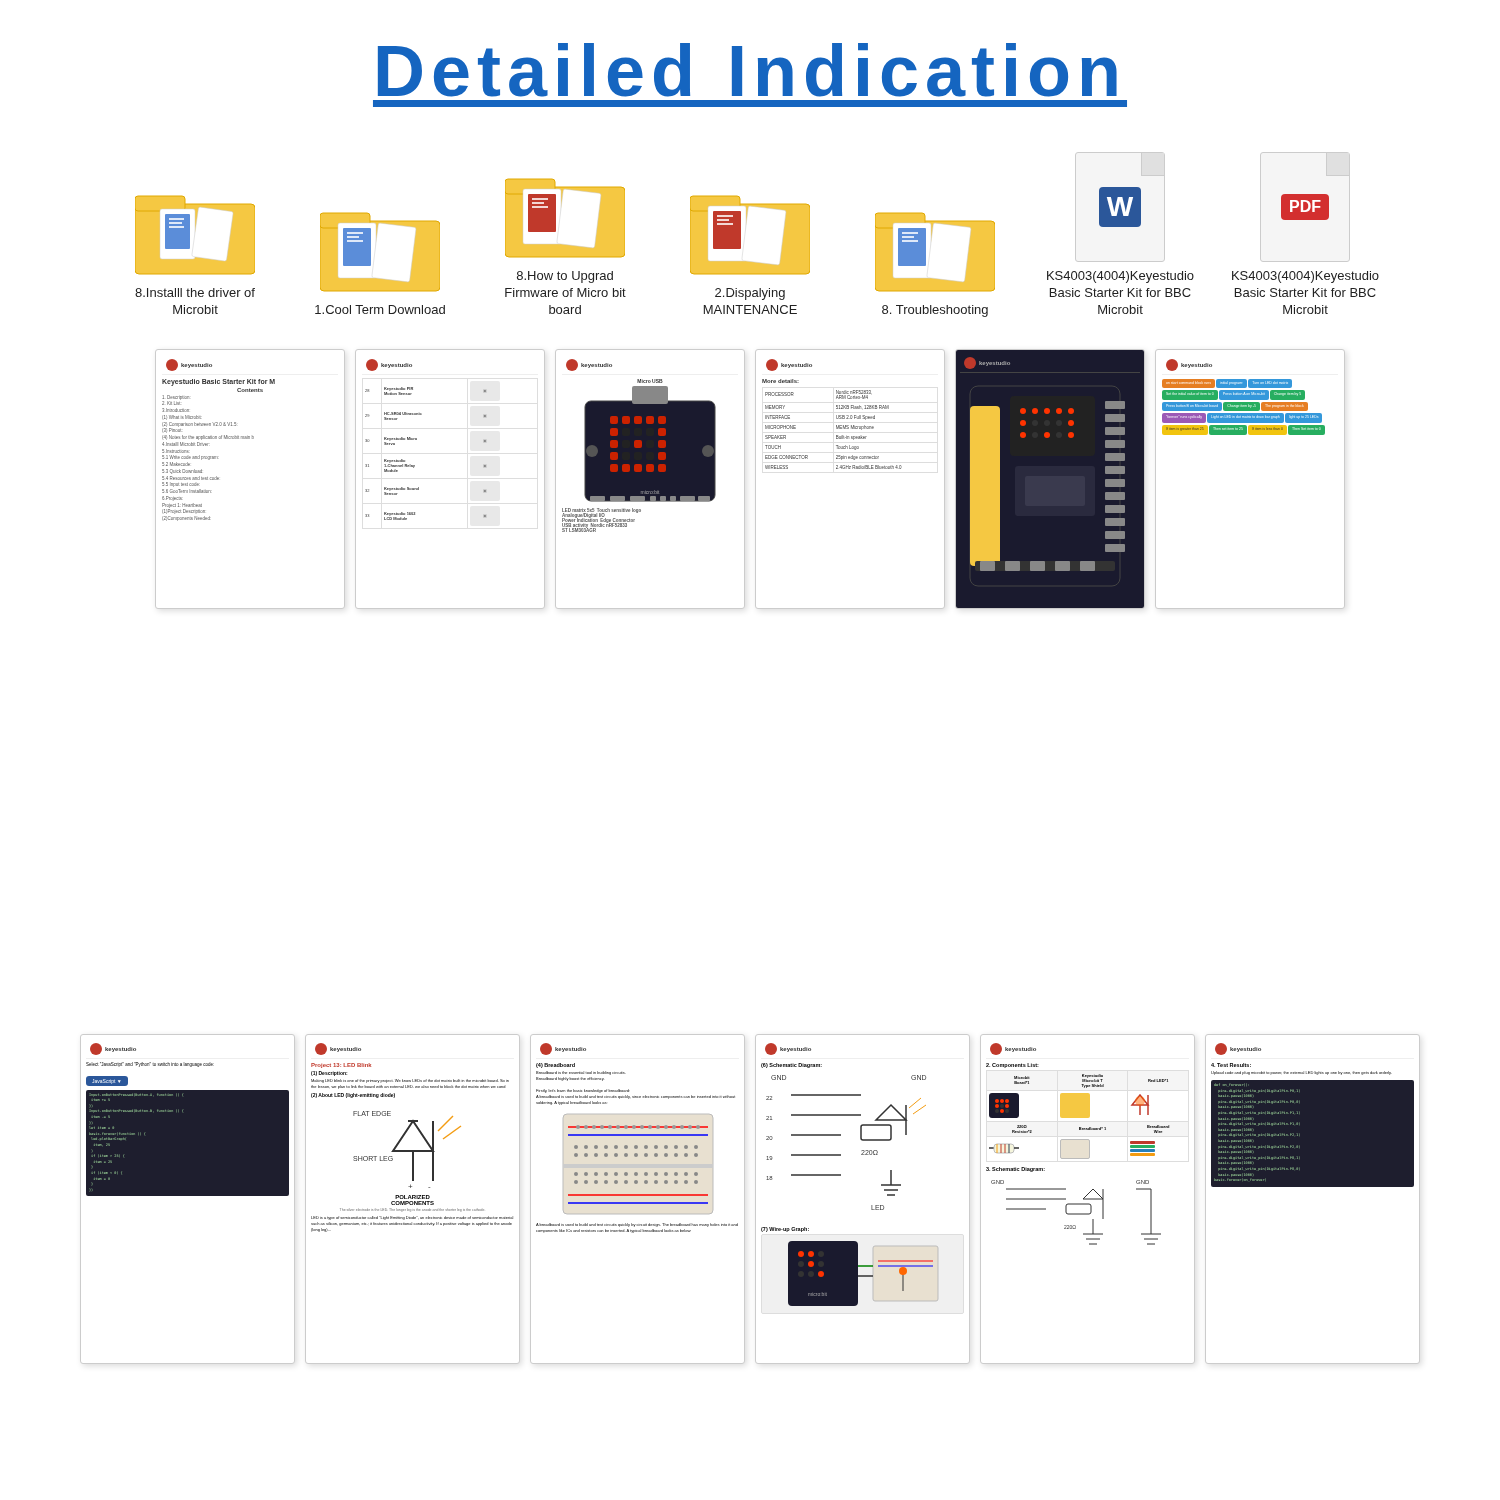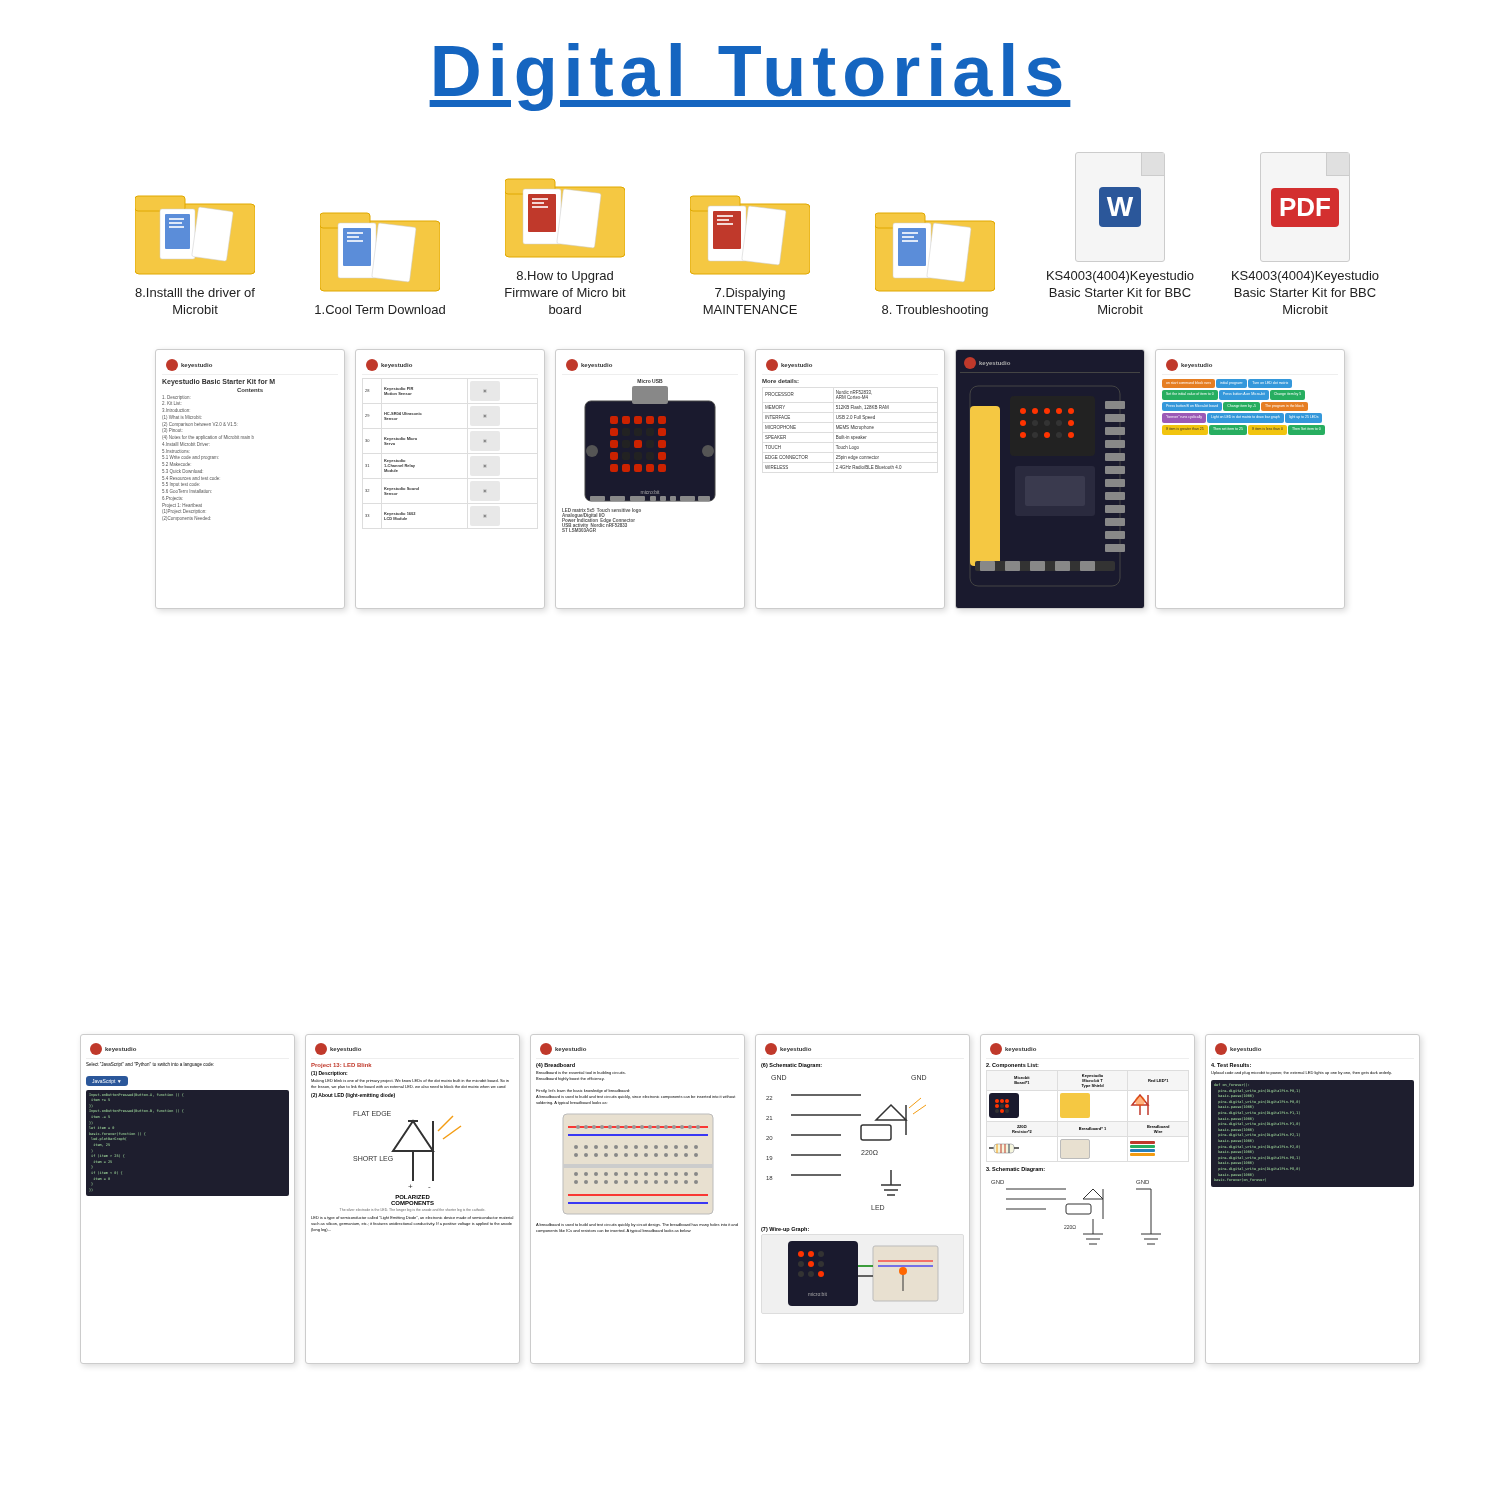--- a/index.html
+++ b/index.html
@@ -90,21 +90,21 @@
       color: white;
       font-weight: 900;
       font-size: 28px;
       padding: 4px 8px;
       border-radius: 4px;
     }
     .pdf-badge {
       background: #D32F2F;
       color: white;
       font-weight: 900;
-      font-size: 26px;
+      font-size: 16px;
       padding: 4px 8px;
       border-radius: 4px;
     }
 
     
     .preview-section {
       position: relative;
       width: 1500px;
       height: 680px;
       overflow: hidden;
@@ -250,21 +250,21 @@
     .s-blue { background: #3498db; }
     .s-purple { background: #9b59b6; }
     .s-green { background: #27ae60; }
     .s-yellow { background: #f1c40f; color: #333; }
 
   </style>
 </head>
 <body>
 
 <div class="header">
-  <h1 class="header-title">Digital  Tutorials</h1>
+  <h1 class="header-title">Detailed  Indication</h1>
 </div>
 
 <div class="folder-row">
 
   <div class="folder-item">
     <div class="folder-icon">
       <svg viewBox="0 0 120 95" xmlns="http://www.w3.org/2000/svg">
         <rect x="0" y="20" width="120" height="70" rx="4" fill="#F5C842" stroke="#E0A800" stroke-width="1"></rect>
         <rect x="0" y="12" width="50" height="15" rx="3" fill="#F5C842" stroke="#E0A800" stroke-width="1"></rect>
 
@@ -322,21 +322,21 @@
         <rect x="0" y="12" width="50" height="15" rx="3" fill="#F5C842" stroke="#E0A800" stroke-width="1"></rect>
         <rect x="18" y="22" width="38" height="55" rx="2" fill="white" stroke="#ccc" stroke-width="0.5"></rect>
         <rect x="55" y="24" width="38" height="55" rx="2" fill="white" stroke="#ccc" stroke-width="0.5" transform="rotate(7,74,51)"></rect>
 
         <rect x="23" y="27" width="28" height="38" rx="1" fill="#c0392b"></rect>
         <rect x="27" y="31" width="16" height="2" fill="white" opacity="0.8"></rect>
         <rect x="27" y="35" width="12" height="2" fill="white" opacity="0.8"></rect>
         <rect x="27" y="39" width="16" height="2" fill="white" opacity="0.8"></rect>
       </svg>
     </div>
-    <div class="folder-label">7.Dispalying MAINTENANCE</div>
+    <div class="folder-label">2.Dispalying MAINTENANCE</div>
   </div>
 
   <div class="folder-item">
     <div class="folder-icon">
       <svg viewBox="0 0 120 95" xmlns="http://www.w3.org/2000/svg">
         <rect x="0" y="20" width="120" height="70" rx="4" fill="#F5C842" stroke="#E0A800" stroke-width="1"></rect>
         <rect x="0" y="12" width="50" height="15" rx="3" fill="#F5C842" stroke="#E0A800" stroke-width="1"></rect>
         <rect x="18" y="22" width="38" height="55" rx="2" fill="white" stroke="#ccc" stroke-width="0.5"></rect>
         <rect x="55" y="24" width="38" height="55" rx="2" fill="white" stroke="#ccc" stroke-width="0.5" transform="rotate(7,74,51)"></rect>
         <rect x="23" y="27" width="28" height="38" rx="1" fill="#5b8dd9"></rect>

